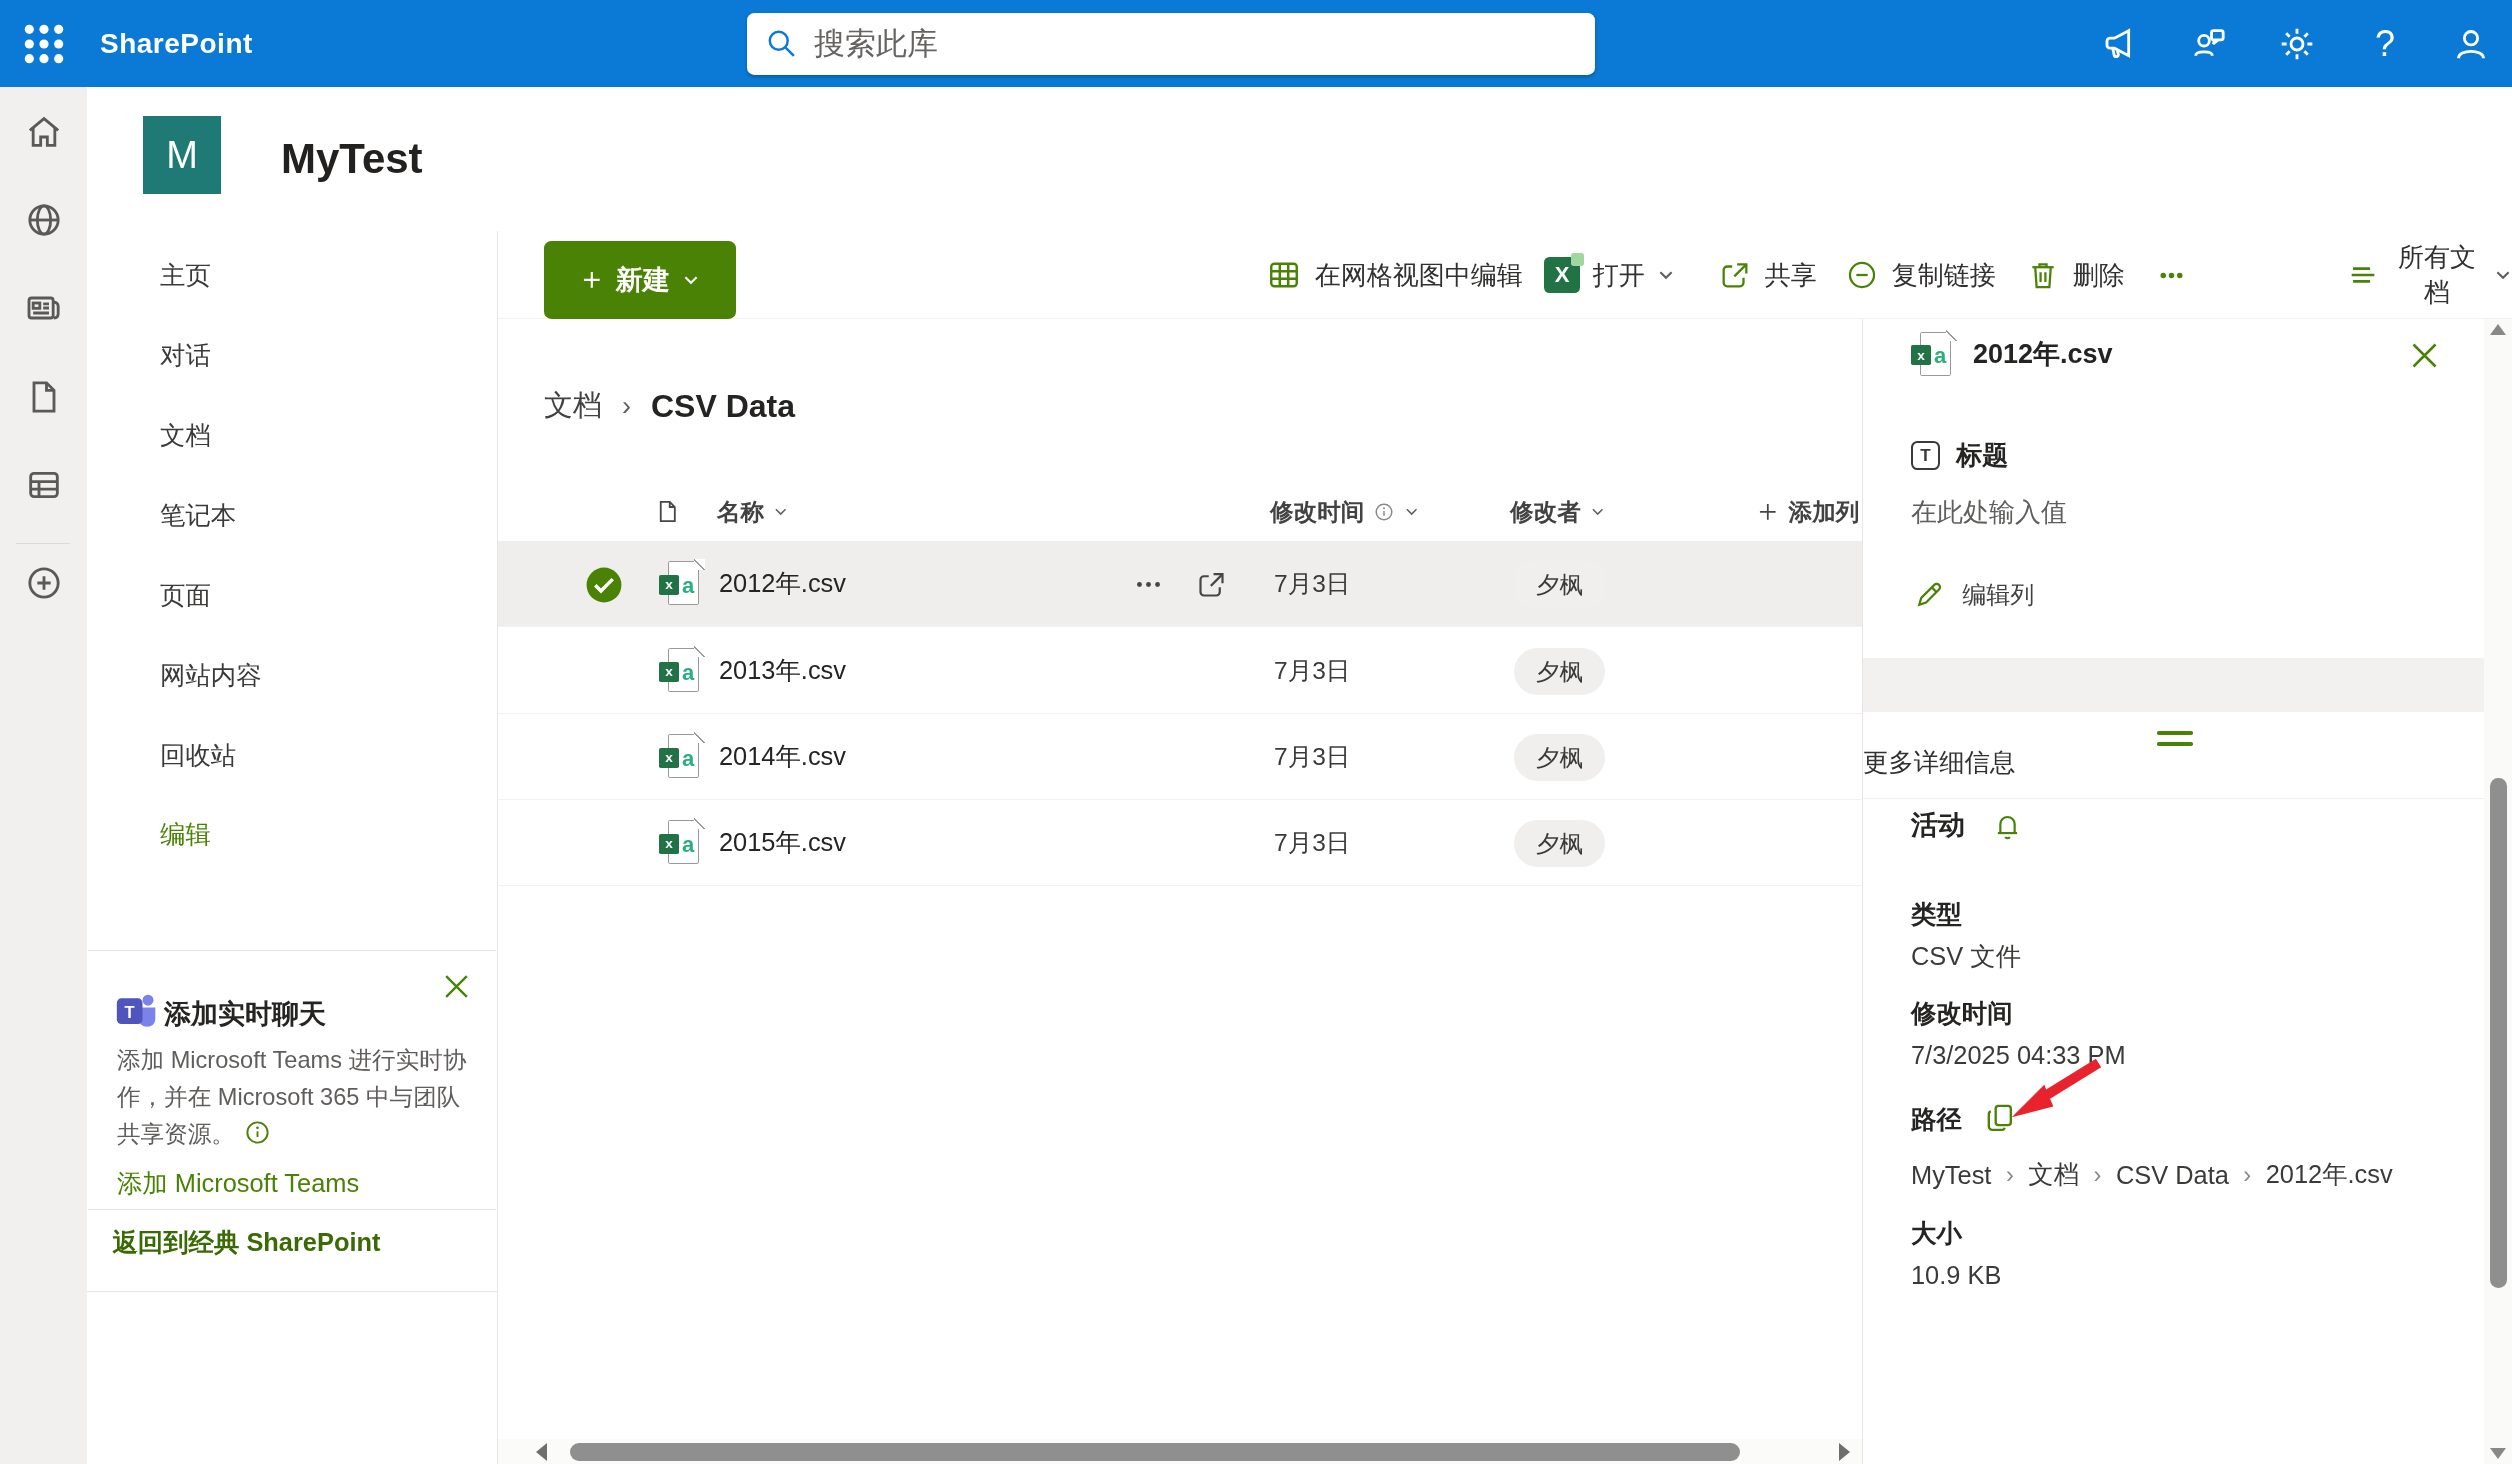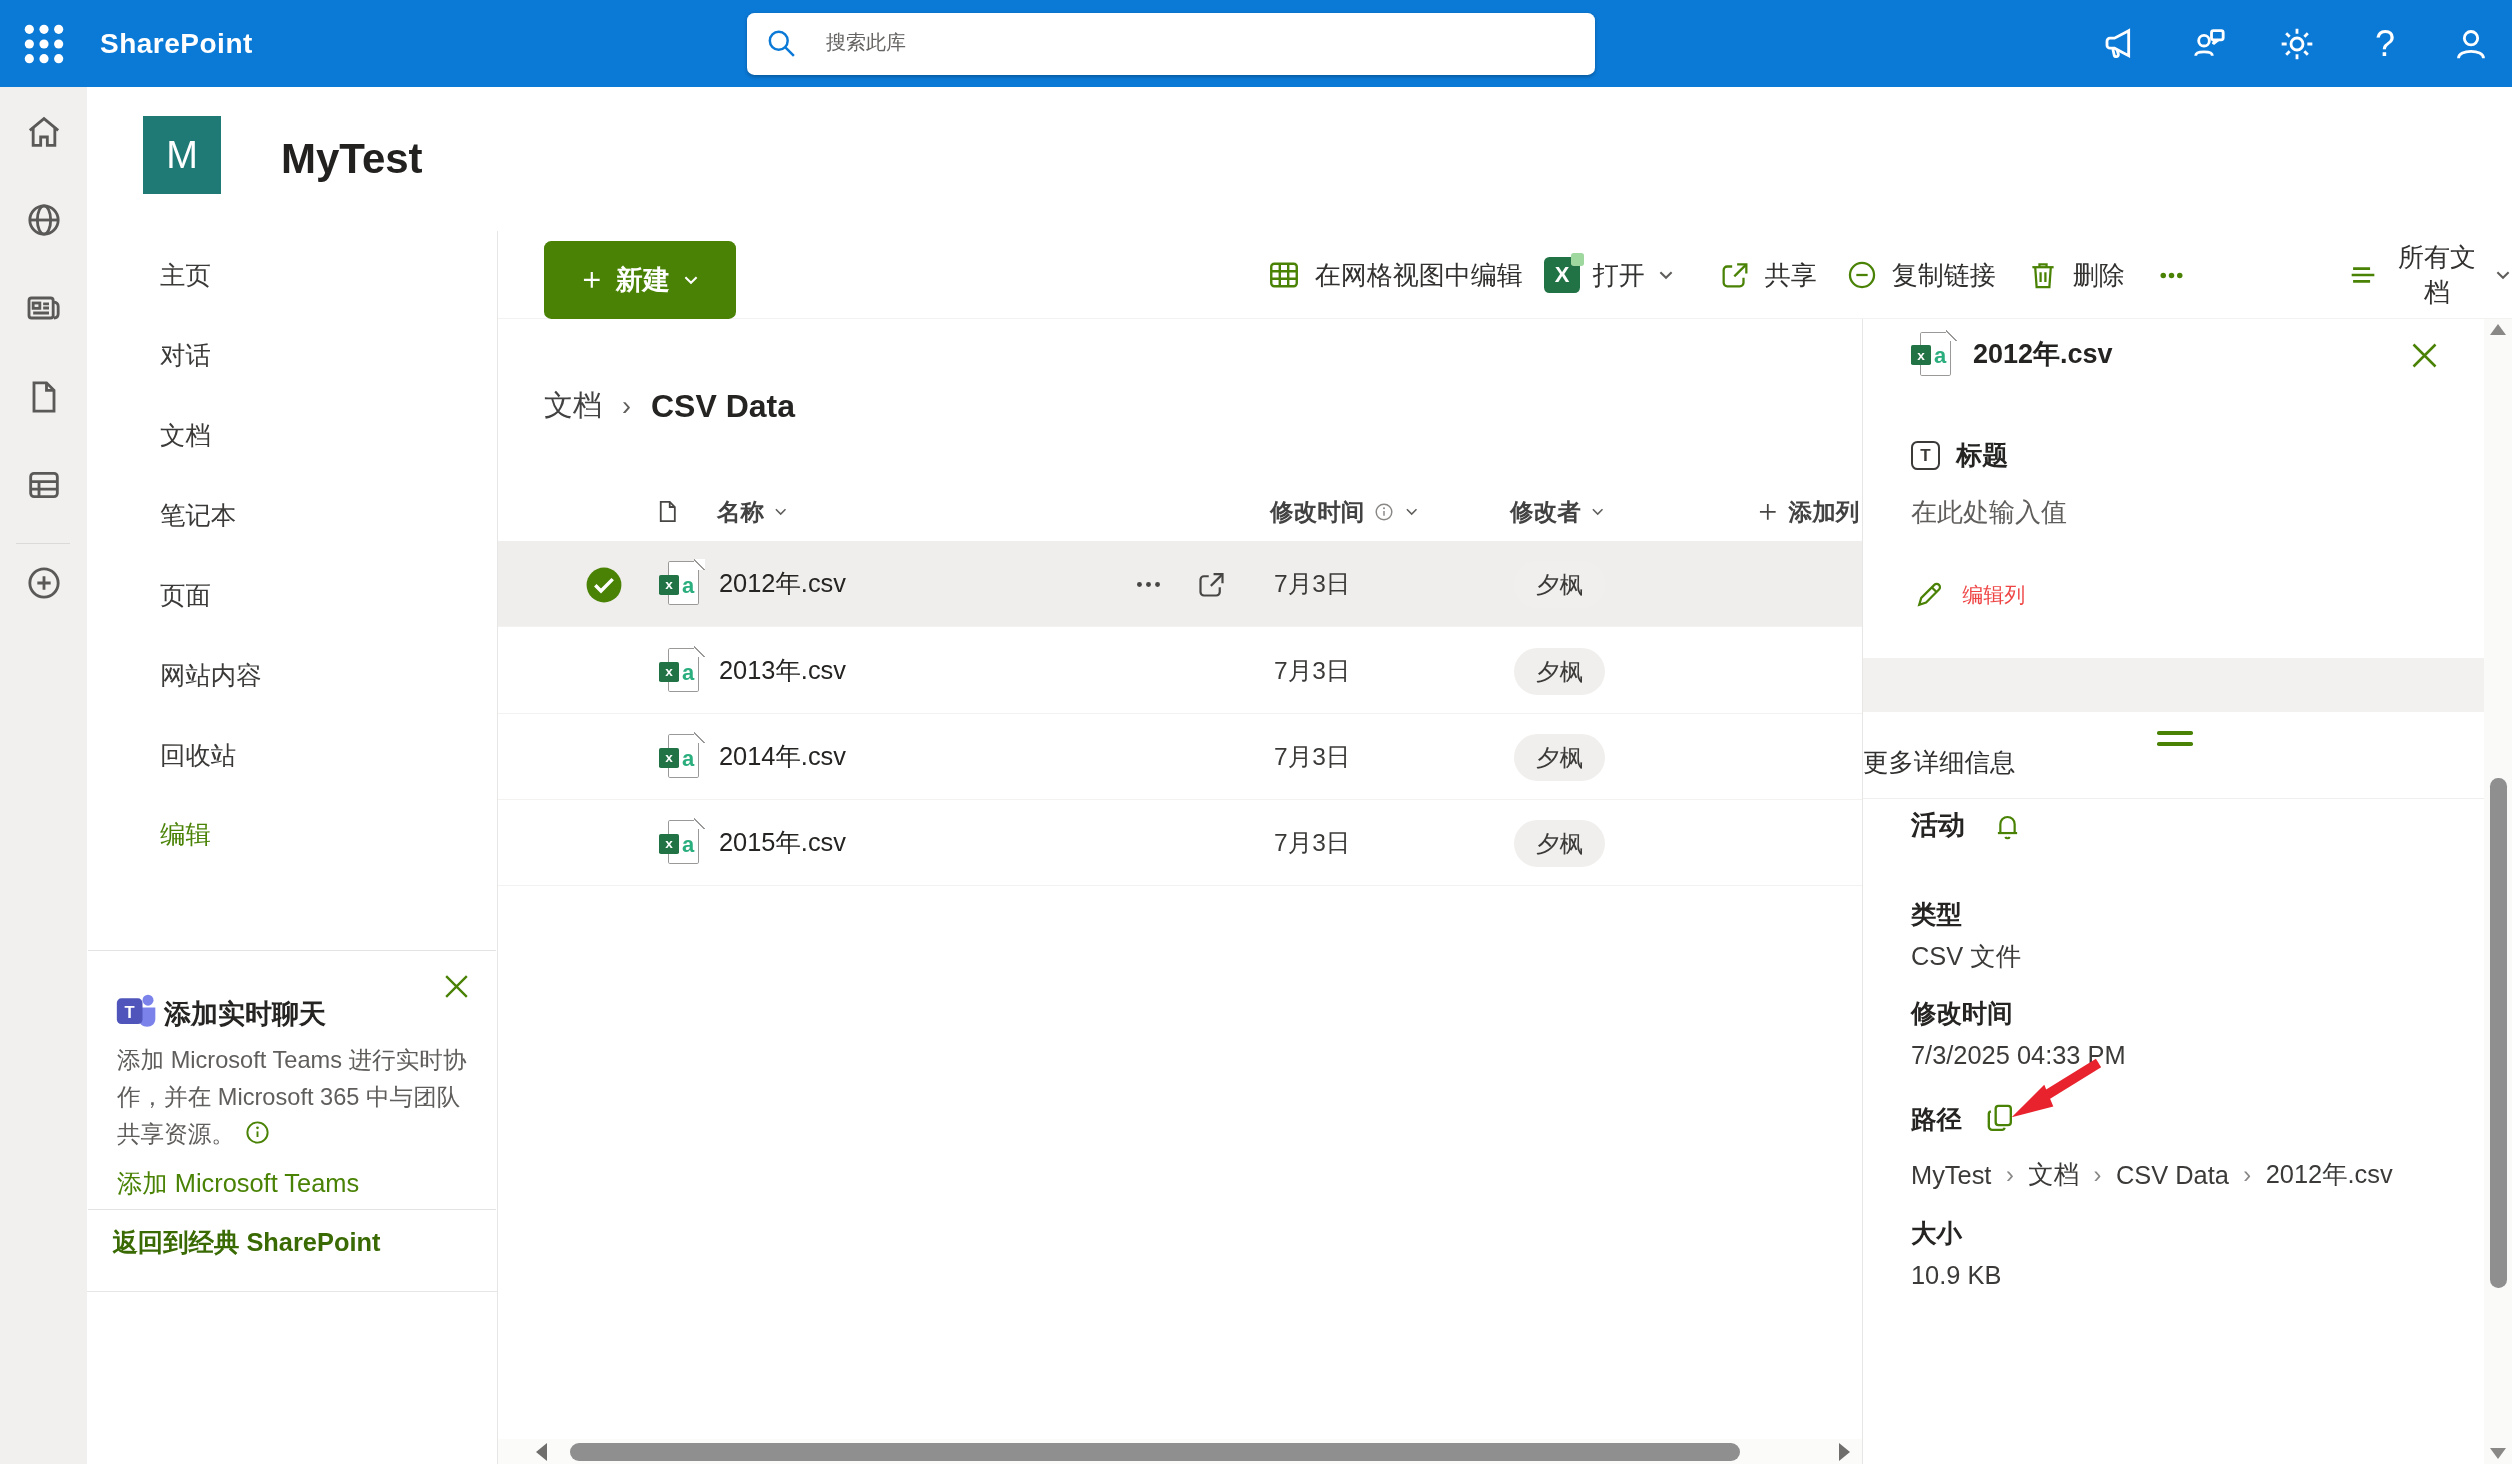--- a/index.html
+++ b/index.html
@@ -11,22 +11,22 @@
   .abs { position:absolute; }
   svg { display:block; }
 
   
   .suitebar { position:absolute; left:0; top:0; width:2512px; height:87px; background:#0b79d6; }
   .suitebar .brand { position:absolute; left:100px; top:0; height:87px; display:flex; align-items:center;
     color:#fff; font-size:28px; font-weight:700; letter-spacing:0.5px; }
   .waffle { position:absolute; left:22px; top:22px; width:44px; height:44px; cursor:pointer; }
   .searchbox { position:absolute; left:747px; top:12.7px; width:848px; height:62px; background:#fff;
     border-radius:7.3px; box-shadow:0 1.8px 3.6px rgba(0,0,0,.25); display:flex; align-items:center; padding:0 18px; }
-  .searchbox input { border:none; outline:none; flex:1; font-size:20px; color:#252423;
-    font-family:Liberation Mono, monospace; margin-left:28px; background:transparent; }
+  .searchbox input { border:none; outline:none; flex:1; font-size:31px; color:#252423;
+    font-family:Liberation Serif, serif; margin-left:16px; background:transparent; }
   .searchbox input::placeholder { color:#666462; }
   .suite-ic { position:absolute; top:23.6px; width:40px; height:40px; color:#fff; cursor:pointer; }
   .help-glyph { font-size:36px; font-weight:400; color:#fff; line-height:40px; text-align:center; width:40px; }
 
   
   .leftrail { position:absolute; left:0; top:87px; width:87px; height:1378px; background:#f2f0ef; }
   .rail-ic { position:absolute; left:23.6px; width:40px; height:40px; color:#5b5957; cursor:pointer; }
   .rail-div { position:absolute; left:16.3px; width:54px; height:0.9px; background:#dcdad8; }
 
   
@@ -101,21 +101,21 @@
   .panel { position:absolute; left:1862px; top:319px; width:650px; height:1145px; background:#fff; border-left:0.9px solid #e8e6e4; }
   .panel .fileheader { position:absolute; left:48px; top:12.7px; display:flex; align-items:center; gap:18px; }
   .panel .fileheader .nm { font-size:27px; font-weight:700; color:#252423; }
   .panel-close { position:absolute; left:545px; top:20px; width:33px; height:33px; color:#498205; cursor:pointer; }
   .titlerow { position:absolute; left:48px; top:119px; display:flex; align-items:center; gap:16.3px; }
   .tbox { width:29px; height:29px; border:2.3px solid #3b3a39; border-radius:6.4px; display:flex; align-items:center;
      justify-content:center; font-size:17px; font-weight:700; color:#3b3a39; }
   .titlerow .lbl { font-size:26px; font-weight:700; color:#252423; }
   .placeholder { position:absolute; left:48px; top:176px; font-size:26px; color:#605e5c; cursor:text; }
   .editcols { position:absolute; left:50px; top:259px; display:flex; align-items:center; gap:16.3px; cursor:pointer; }
-  .editcols .lbl { font-size:21px; color:#ef4444; }
+  .editcols .lbl { font-size:24px; color:#404040; }
   .band { position:absolute; left:0; top:339px; width:621px; height:54px; background:#f2f1f0; }
   .handle { position:absolute; left:294px; width:36px; height:3.6px; background:#498205; border-radius:1.8px; }
   .moredetails { position:absolute; left:0; top:427px; width:621px; text-align:left; font-size:25.4px; color:#323130; cursor:pointer; }
   .pan-div { position:absolute; left:0; top:479px; width:621px; height:0.9px; background:#f0efee; }
   .activity { position:absolute; left:48px; top:488px; display:flex; align-items:center; gap:26px; }
   .activity .lbl { font-size:27px; font-weight:700; color:#252423; }
   .field-lbl { position:absolute; left:48px; font-size:25.4px; font-weight:700; color:#252423; line-height:36px; }
   .field-val { position:absolute; left:48px; font-size:25.4px; color:#3b3a39; line-height:36px; }
   .copy-ic { position:absolute; left:121px; top:782px; width:33px; height:33px; color:#498205; cursor:pointer; }
   .pathcrumbs { position:absolute; left:48px; top:839px; display:flex; align-items:center; gap:14.5px; font-size:25.4px; color:#3b3a39; }

